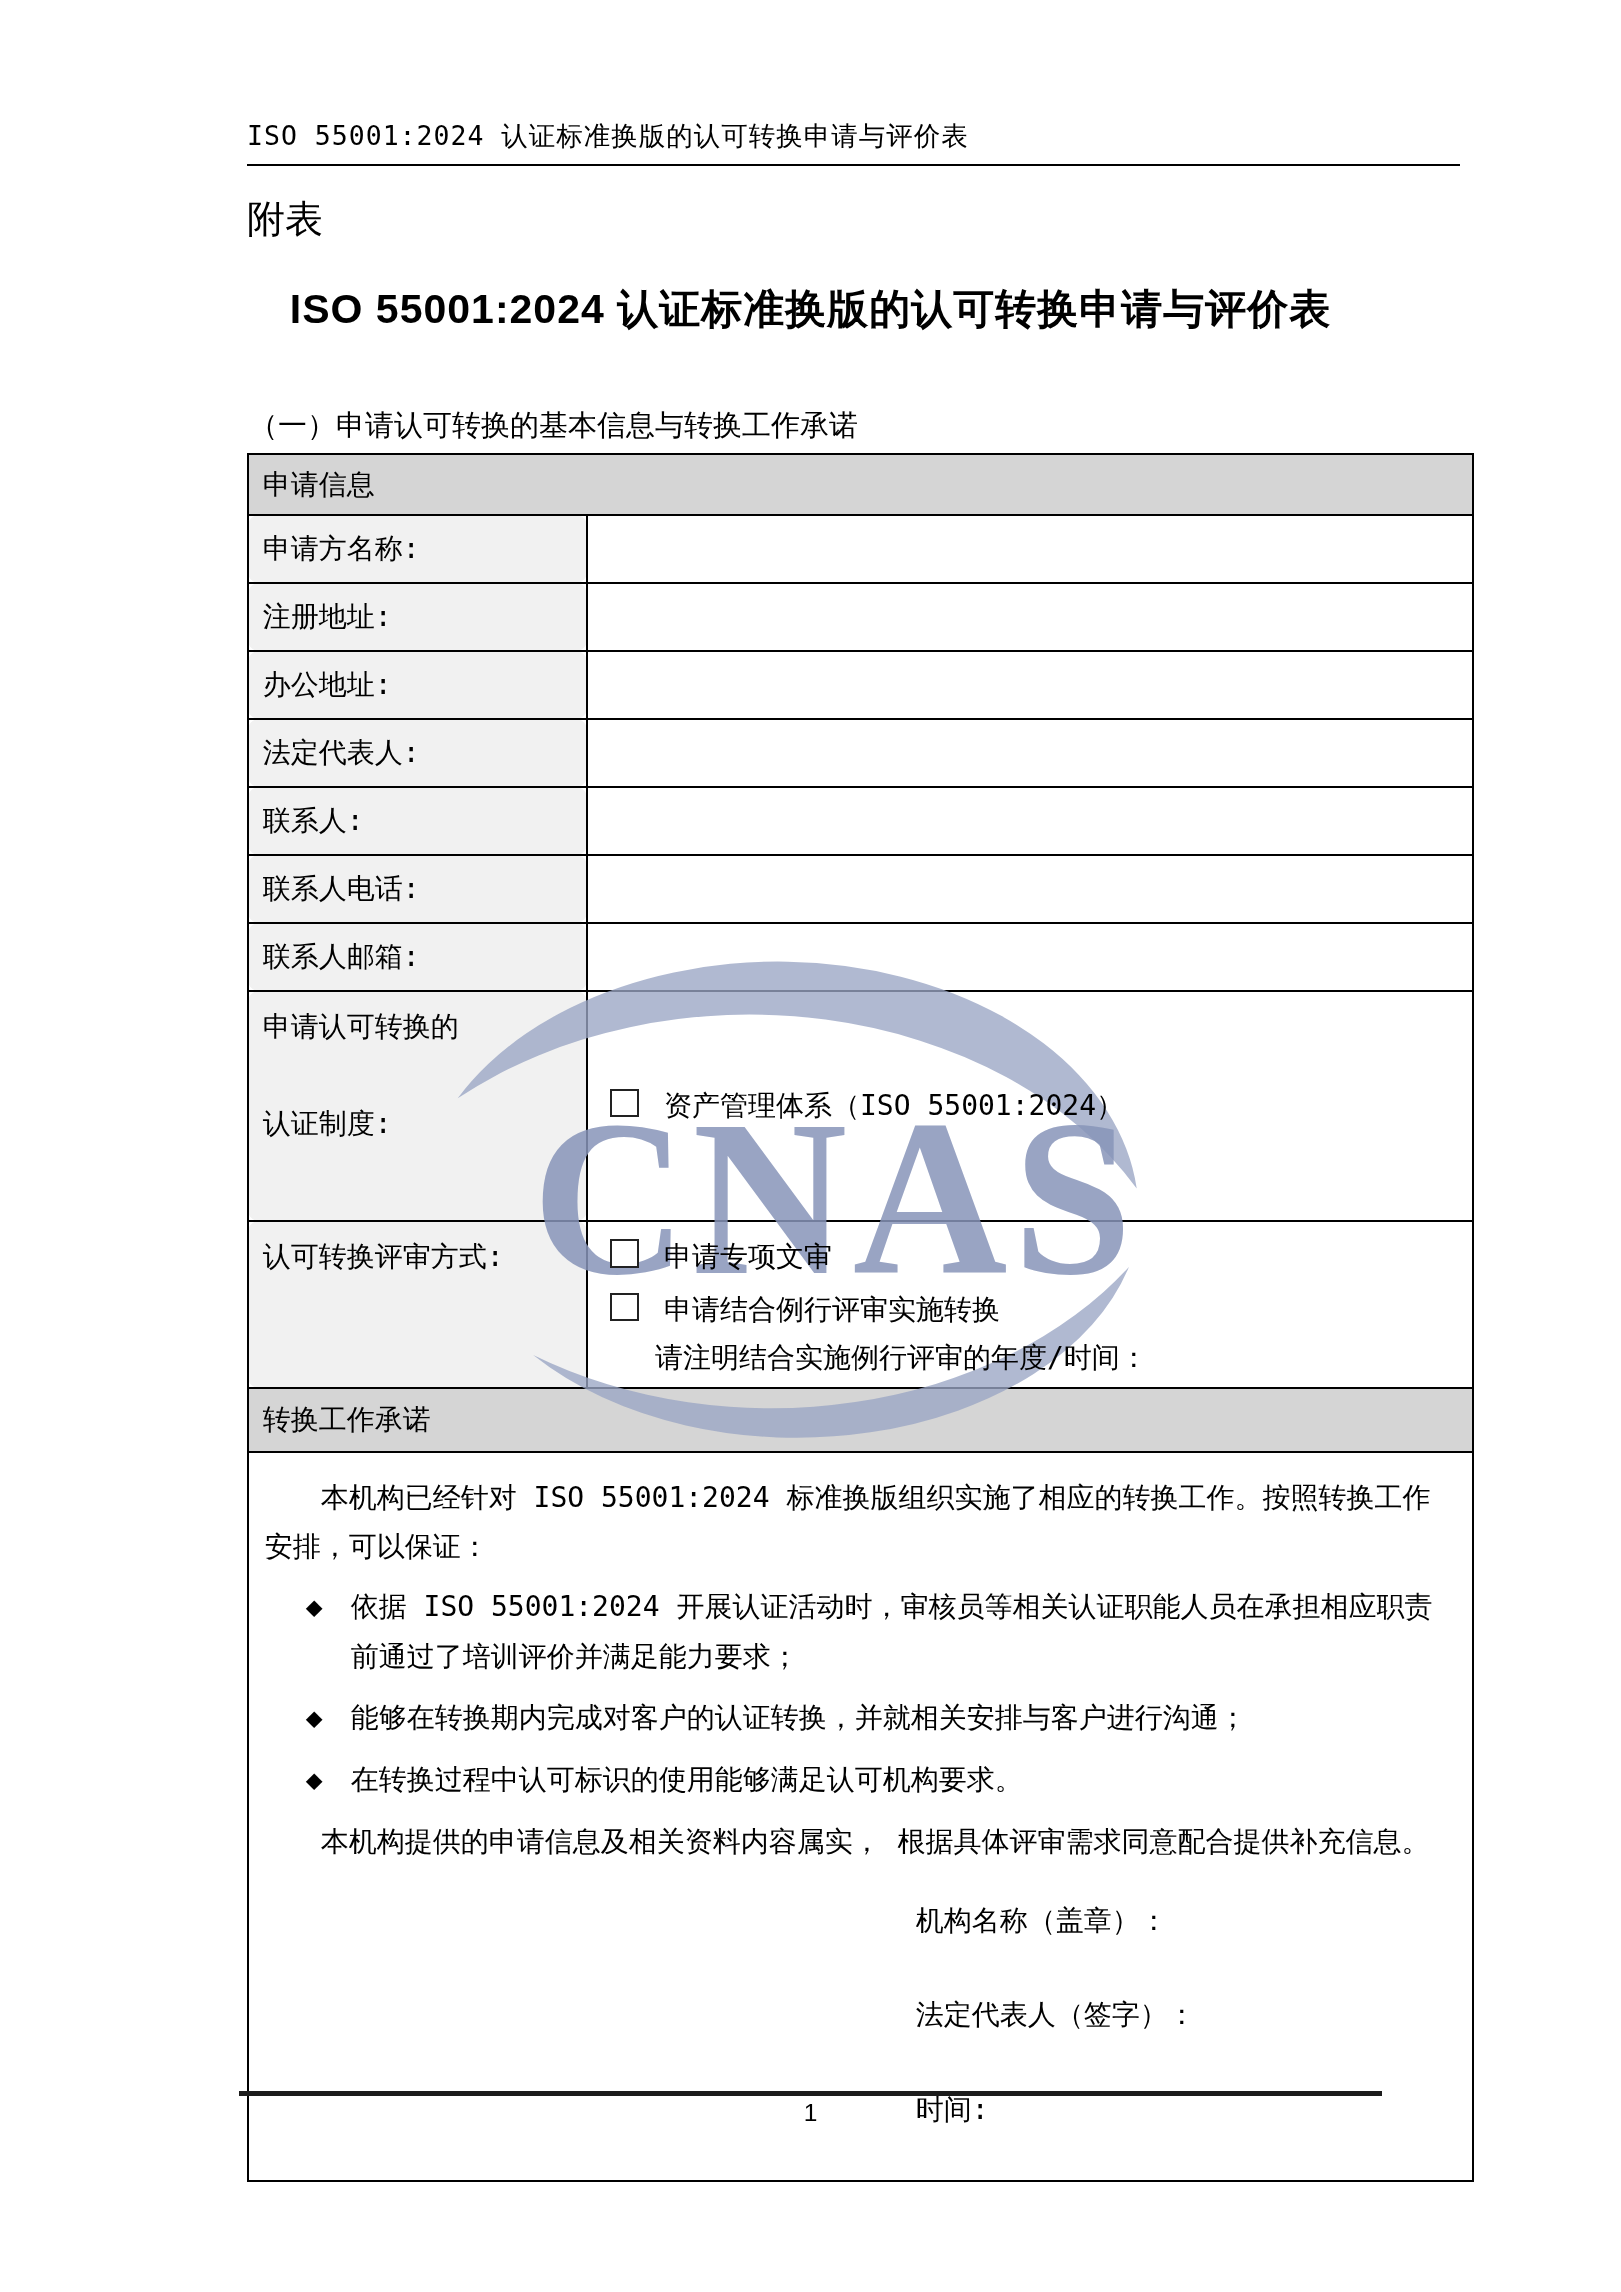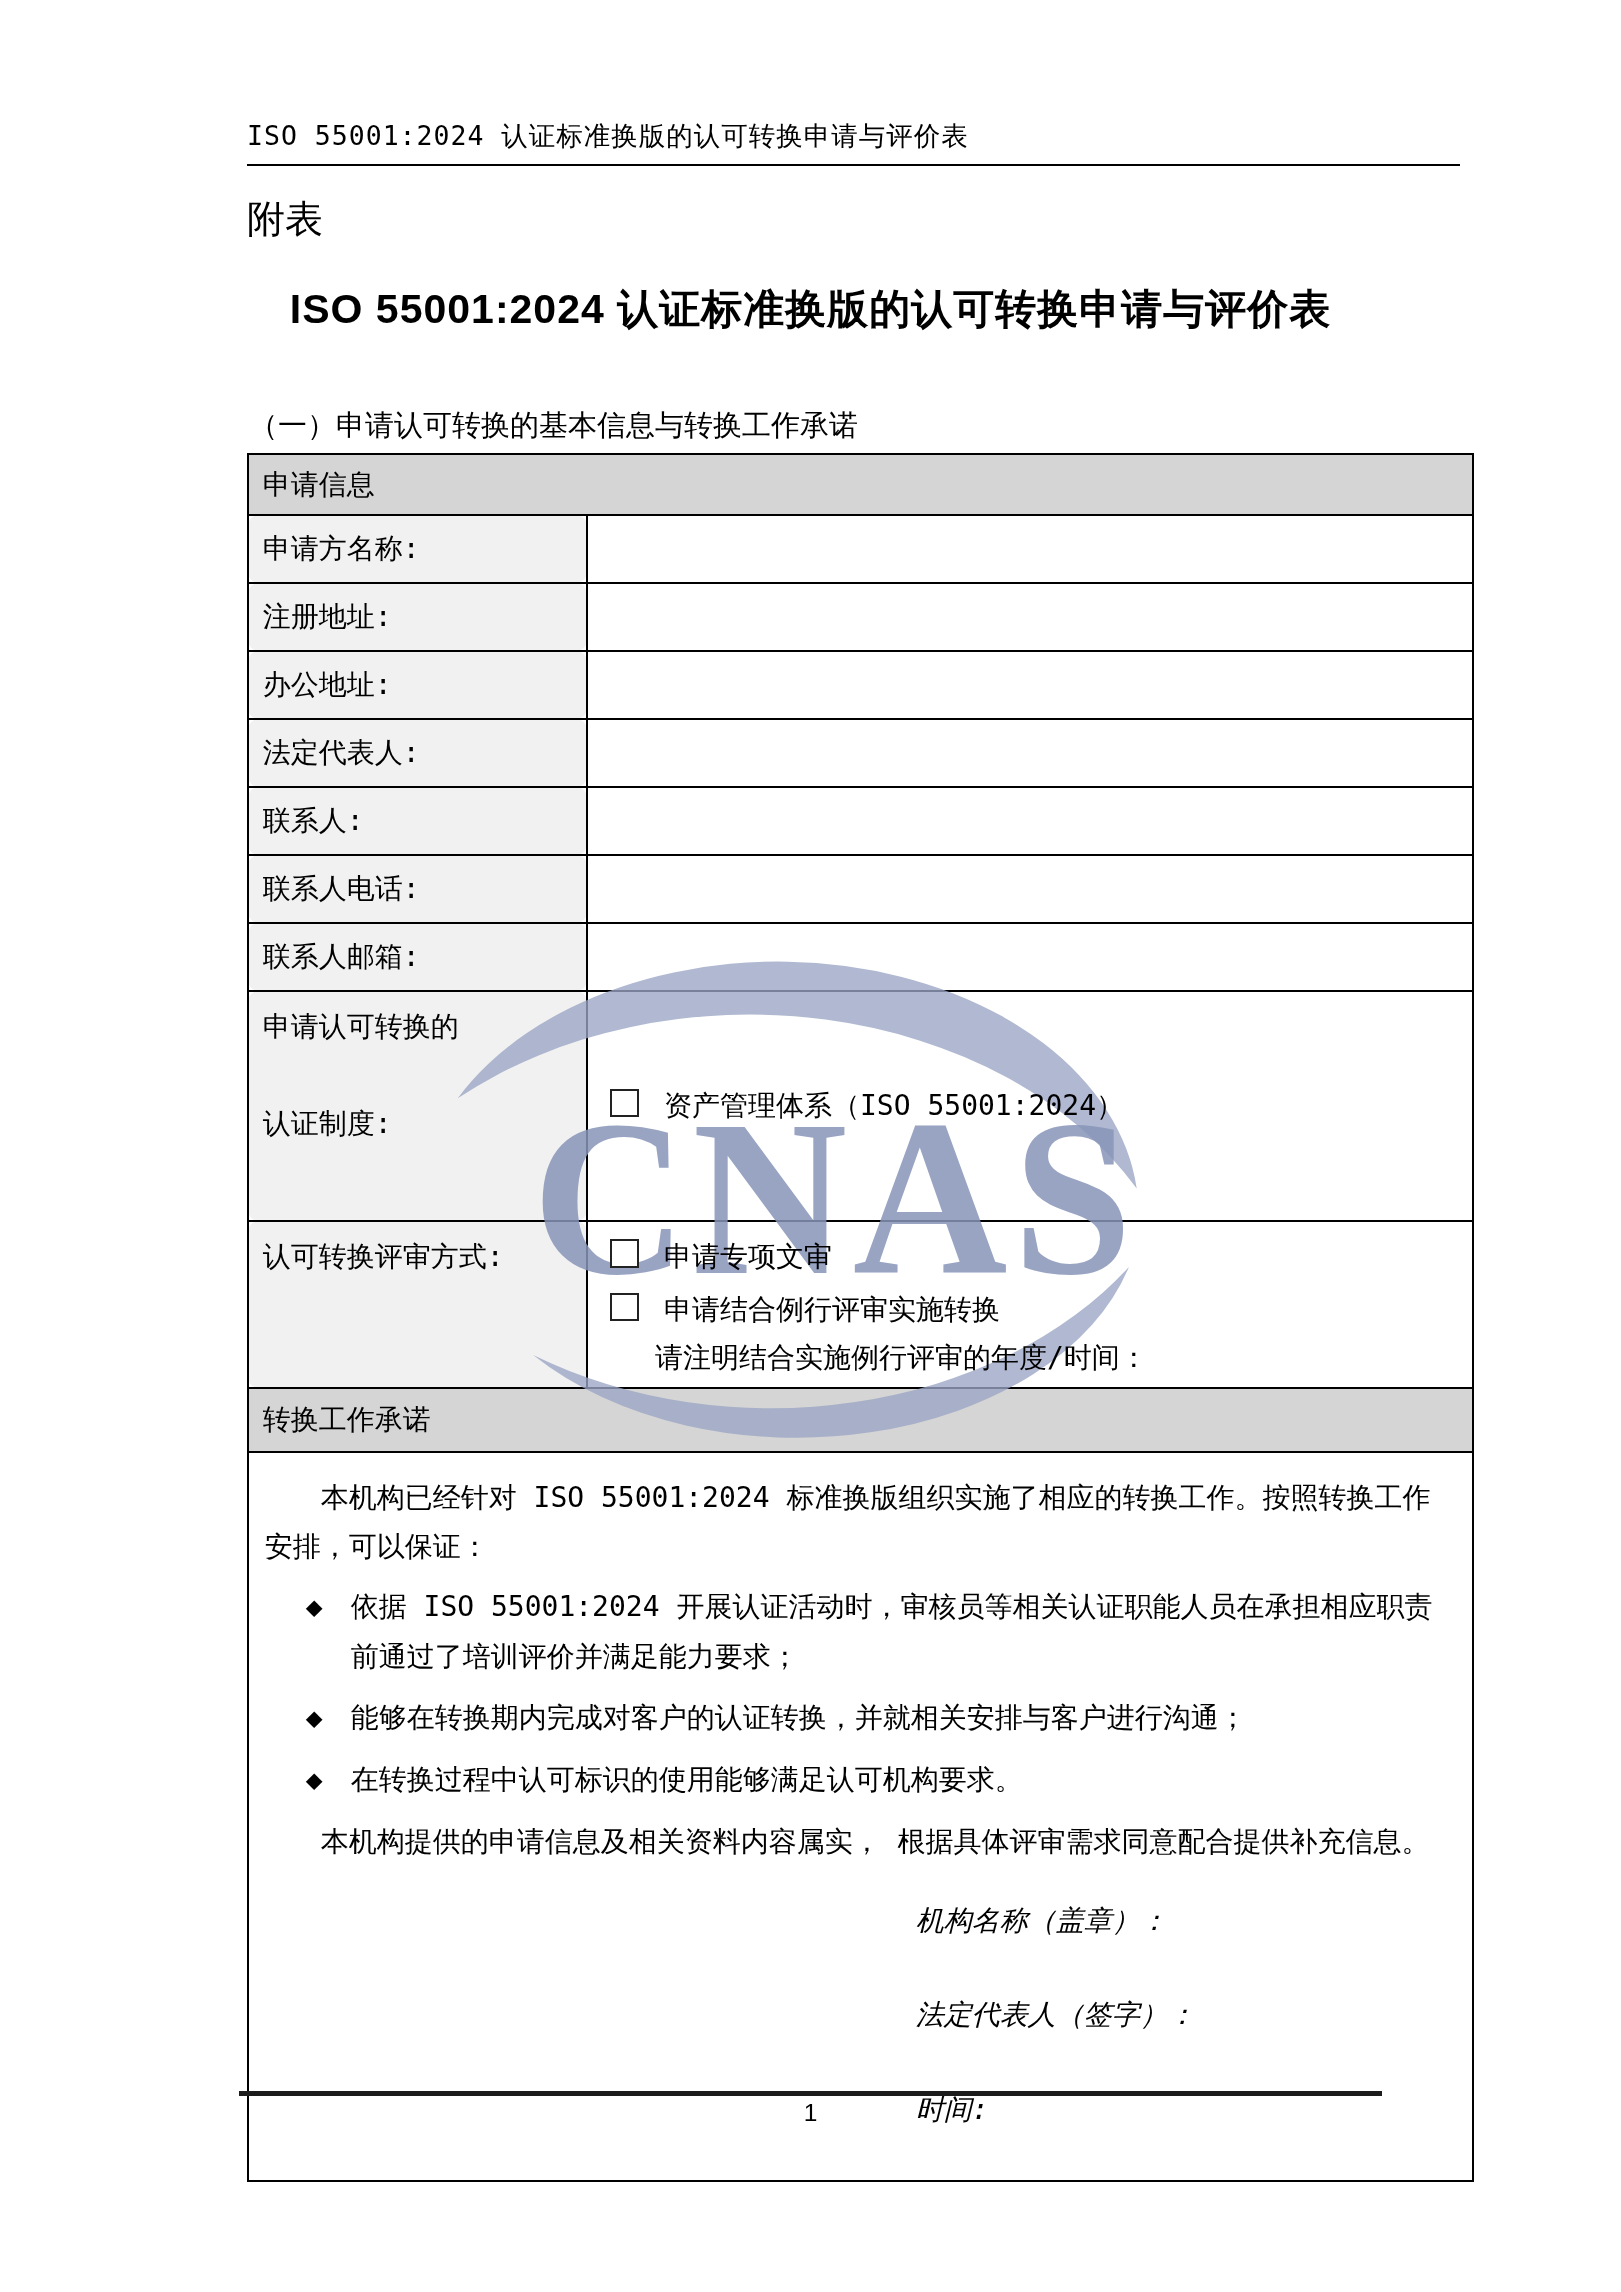--- a/index.html
+++ b/index.html
@@ -54,21 +54,21 @@
     vertical-align:-2px;margin-right:25.5px;
   }
   .noteline{margin-left:45px;white-space:nowrap;}
 
   .bodycell{vertical-align:top;padding:13.7px 27.4px 0 15.7px;line-height:1.78;}
   .p1,.p2{text-indent:2em;margin:5.9px 0 7.8px 0;}
   .bullets{margin:9.8px 0 5.9px 41px;}
   .bullet{display:flex;margin-bottom:11.8px;}
   .bmark{flex:0 0 45px;}
   .btext{flex:1;}
-  .signblock{margin-left:651px;margin-top:29px;font-style:italic;}
+  .signblock{margin-left:651px;margin-top:29px;}
   .signline{margin-bottom:45px;white-space:nowrap;}
 
   .footline{position:absolute;left:239px;top:2091px;width:1143px;height:4.9px;background:#1c1c1c;}
   .pagenum{
     position:absolute;left:239px;top:2099px;width:1143px;text-align:center;
     font-size:24.5px;font-family:"Liberation Sans","DejaVu Sans",sans-serif;
   }
 </style>
 </head>
 <body>

